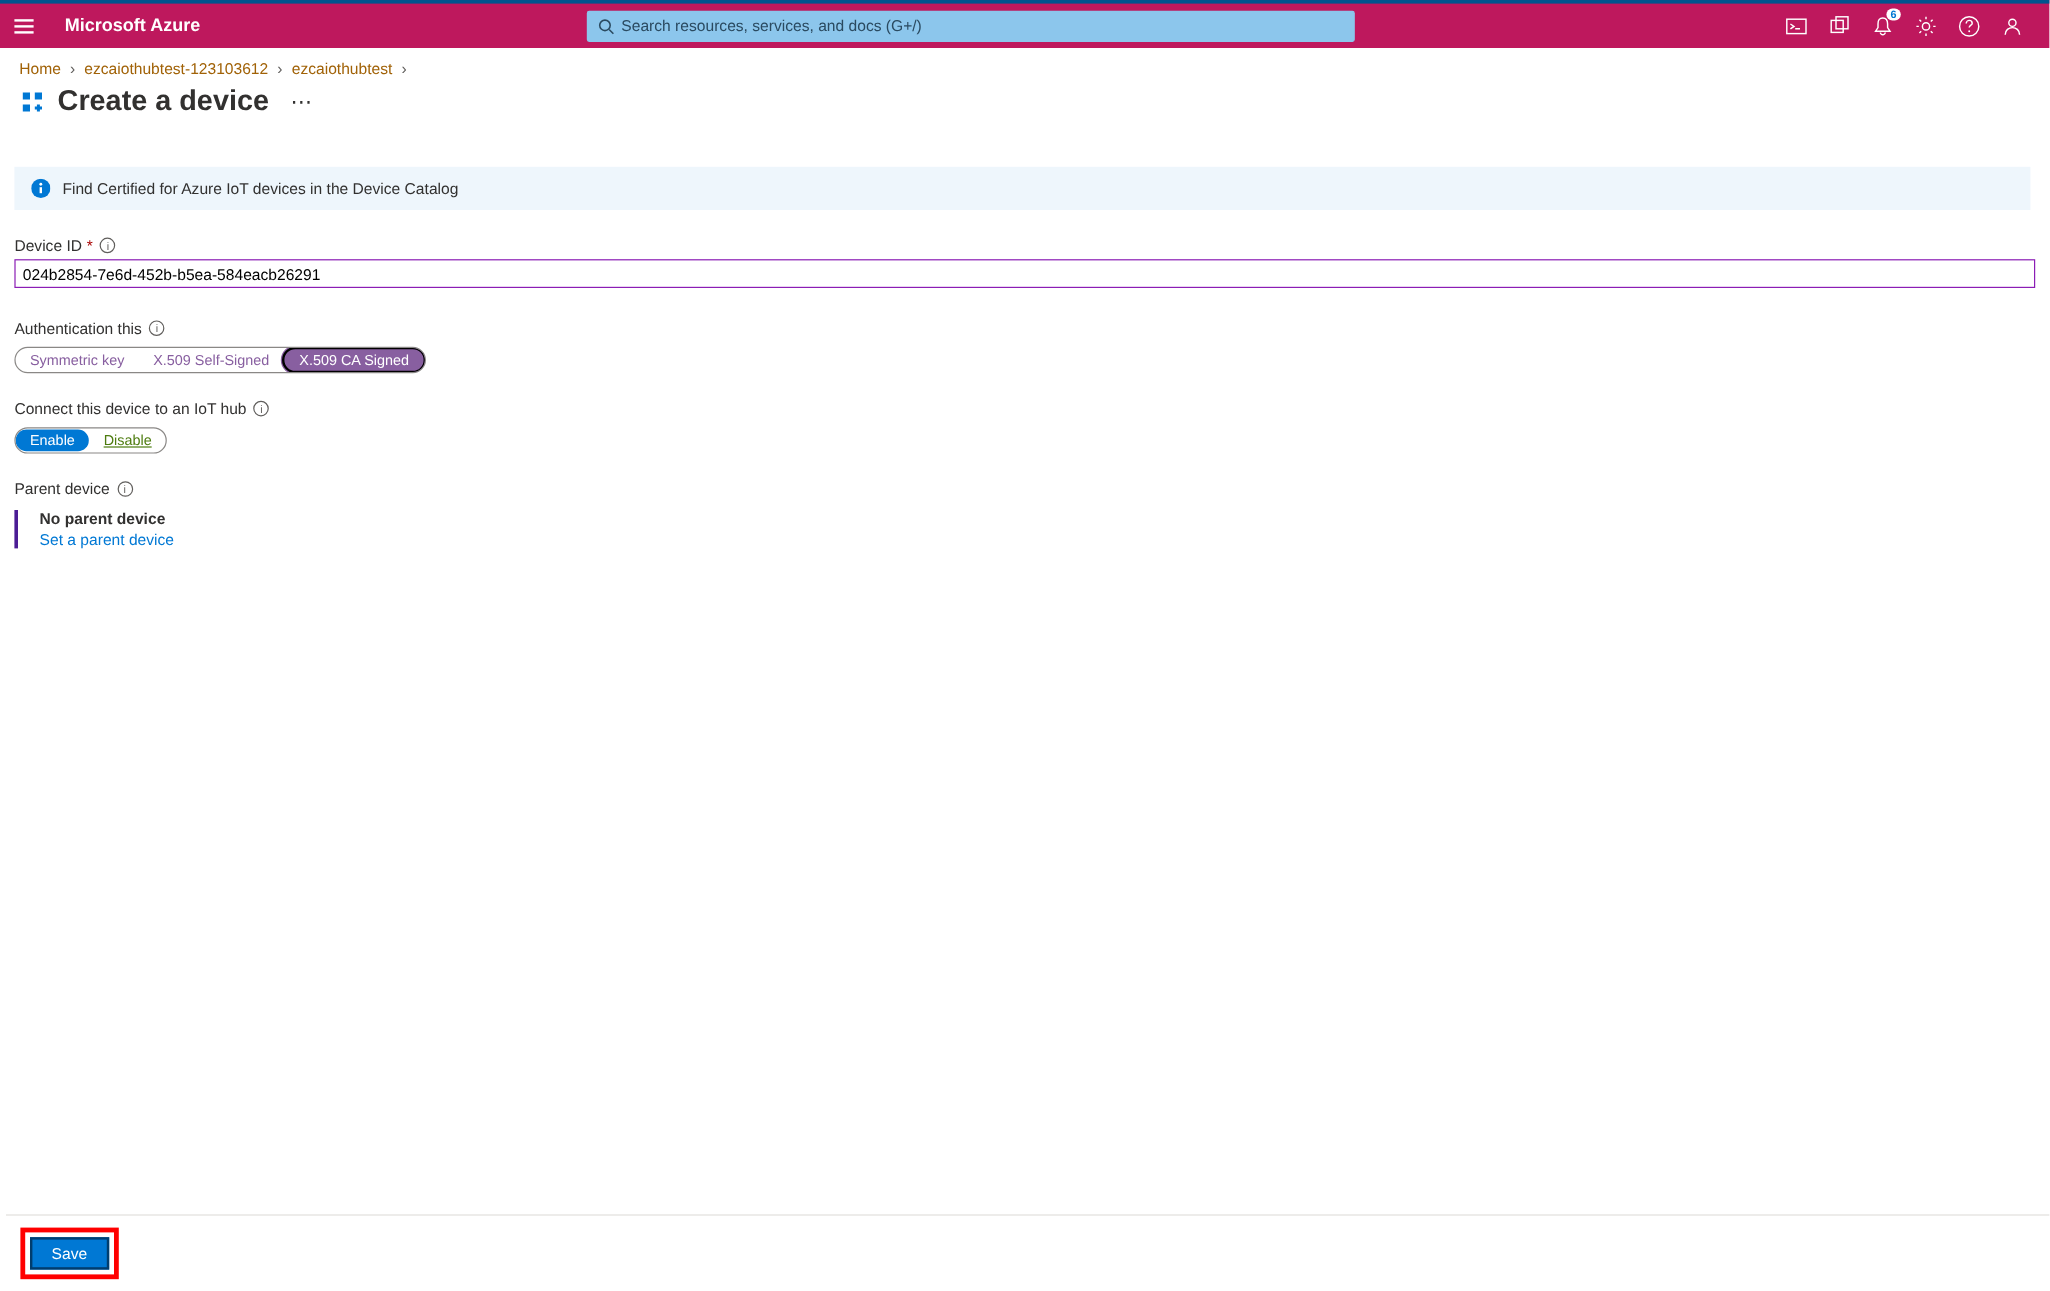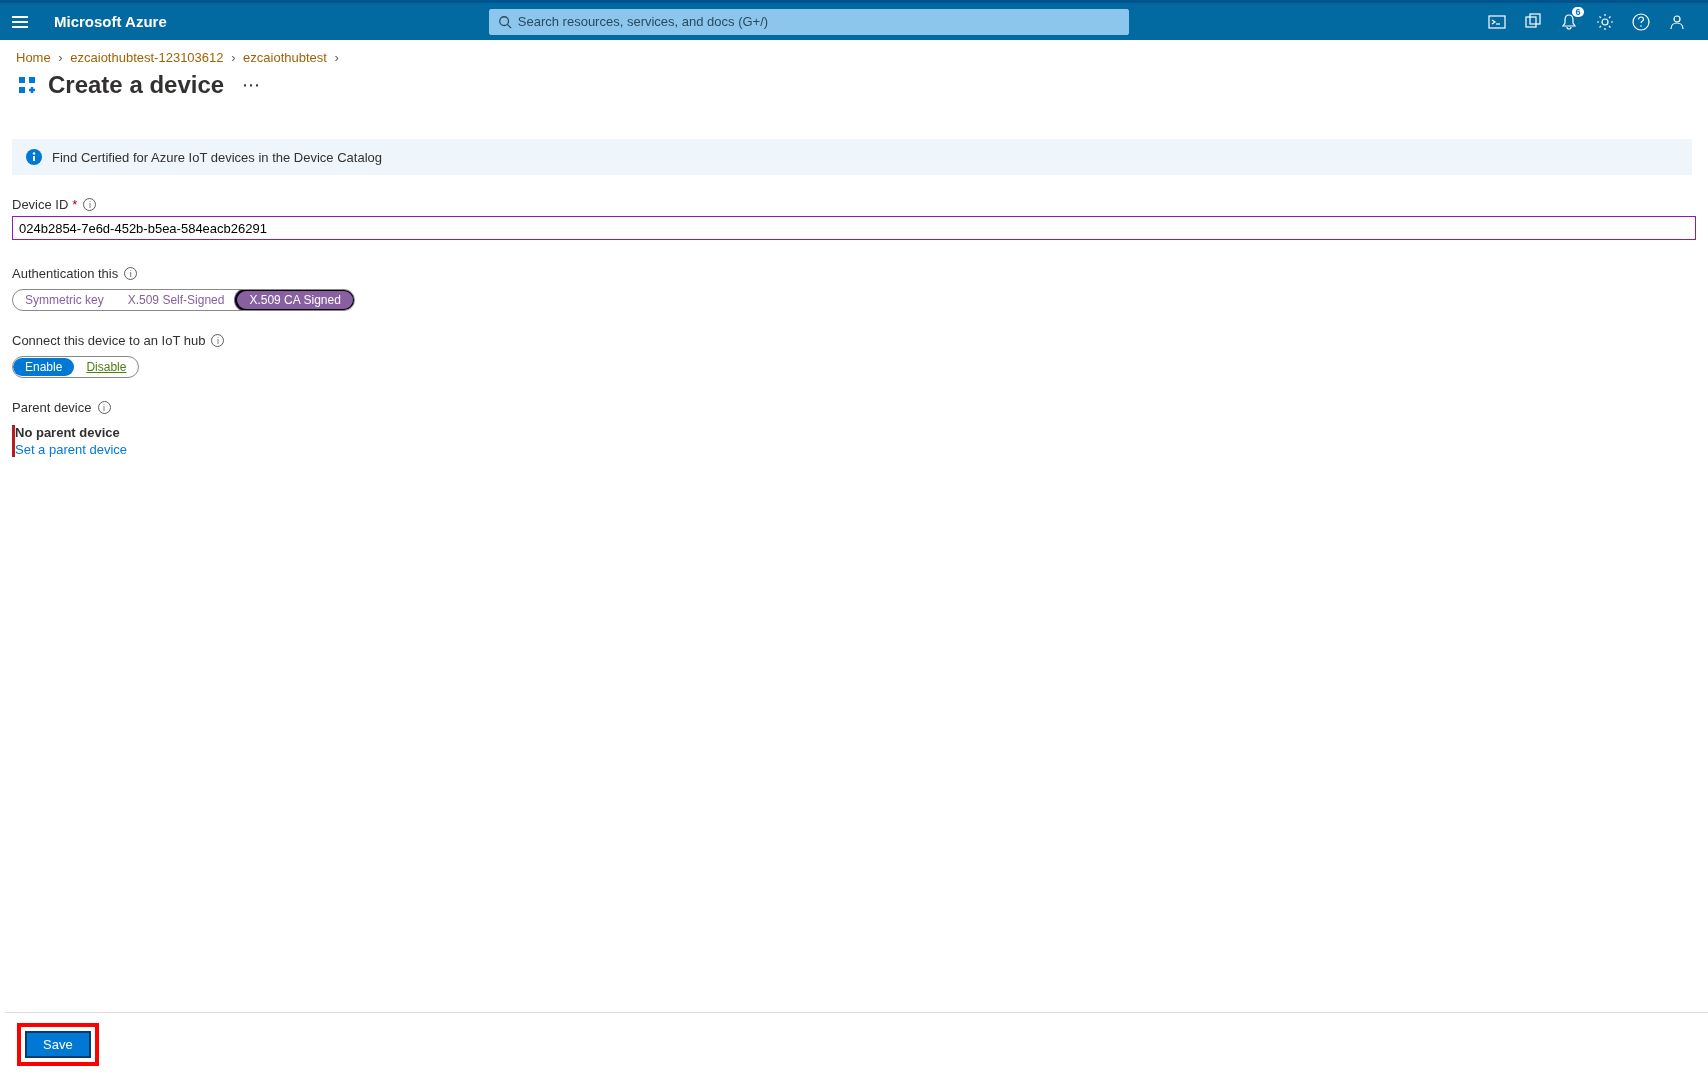--- a/index.html
+++ b/index.html
@@ -1,17 +1,17 @@
 <!DOCTYPE html>
 <html><head>
   <meta charset="utf-8">
   <style>
     * { box-sizing: border-box; margin: 0; padding: 0; }
     body { font-family: "Segoe UI", Tahoma, Geneva, Verdana, sans-serif; font-size: 13px; color: #323130; width: 1708px; height: 1076px; position: relative; background: #fff; }
-    .topbar { background: #0369a1; height: 40px; display: flex; align-items: center; color: #fff; padding: 0 12px; border-top: 3px solid #00548e; }
+    .topbar { background: #be185d; height: 40px; display: flex; align-items: center; color: #fff; padding: 0 12px; border-top: 3px solid #00548e; }
     .menu-btn { width: 24px; height: 24px; display: flex; flex-direction: column; justify-content: center; gap: 3px; margin-right: 18px; cursor: pointer; }
     .menu-btn span { height: 2px; background: #fff; width: 16px; }
     .brand { font-weight: 600; font-size: 15px; margin-right: 40px; white-space: nowrap; }
     .search-wrap { flex: 0 0 640px; margin-left: 282px; }
     .search { height: 26px; width: 100%; background: #8cc6ec; border: 1px solid #8cc6ec; border-radius: 2px; display: flex; align-items: center; padding: 0 8px; }
     .search-icon { width: 14px; height: 14px; margin-right: 6px; }
     .search-text { color: #2a4a60; font-size: 13px; }
     .top-right { margin-left: auto; display: flex; gap: 18px; align-items: center; padding-right: 10px; }
     .top-icon { width: 18px; height: 18px; color: #fff; position: relative; cursor: pointer; }
     .badge { position: absolute; top: -6px; right: -6px; background: #fff; color: #0078d4; border-radius: 8px; font-size: 9px; padding: 0 3px; font-weight: 600; min-width: 12px; text-align: center; }
@@ -36,21 +36,21 @@
     .device-input { width: calc(100% - 0px); border: 1px solid #8b1db5; padding: 4px 6px; font-size: 13px; outline: none; height: 24px; }
 
     .pill-row { display: flex; border: 1px solid #8a8886; border-radius: 12px; overflow: hidden; width: fit-content; margin-top: 4px; height: 22px; align-items: center; }
     .pill { padding: 2px 12px; font-size: 12px; cursor: pointer; }
     .pill.symkey { color: #885fa0; }
     .pill.x509self { color: #885fa0; }
     .pill.x509ca { background: #885fa0; color: #fff; border-radius: 11px; border: 2px solid #000; box-shadow: 0 0 0 1px #885fa0; margin: -1px; }
     .pill.enable { background: #0078d4; color: #fff; border-radius: 11px; }
     .pill.disable { color: #4d7c0f; text-decoration: underline; }
 
-    .parent-block { border-left: 3px solid #b91c1c; padding-left: 0; margin-top: 6px; }
+    .parent-block { border-left: 3px solid #4c1d95; padding-left: 18px; margin-top: 6px; }
     .no-parent { font-weight: 700; font-size: 13px; }
     .set-parent { color: #0078d4; font-size: 13px; cursor: pointer; margin-top: 2px; }
 
     .footer { position: absolute; bottom: 0; left: 5px; right: 0; border-top: 1px solid #e1dfdd; padding: 10px 12px; }
     .save-highlight { border: 4px solid #ff0000; display: inline-block; padding: 4px; }
     .save-btn { background: #0078d4; color: #fff; border: 2px solid #003d6e; padding: 4px 16px; font-size: 13px; cursor: pointer; }
 
     svg { display: block; }
   </style>
 </head>

